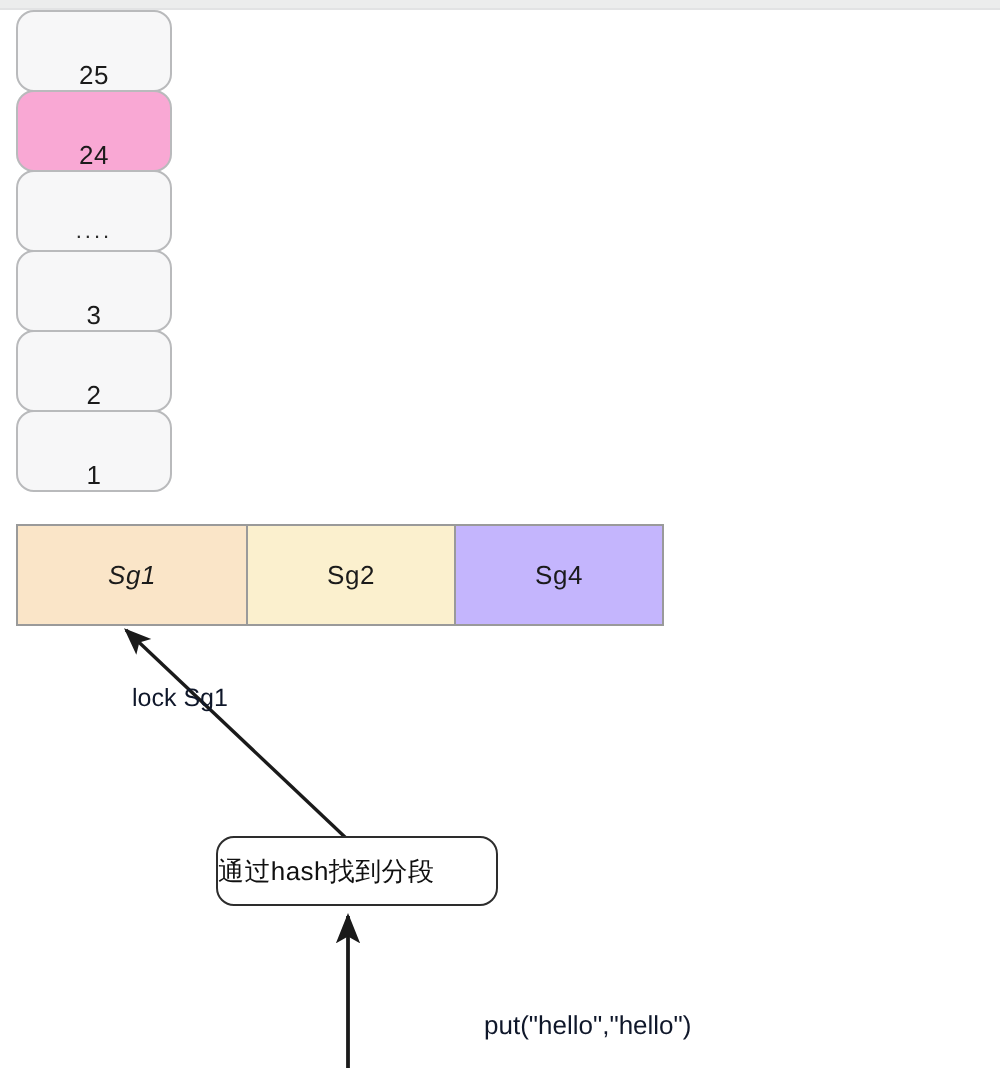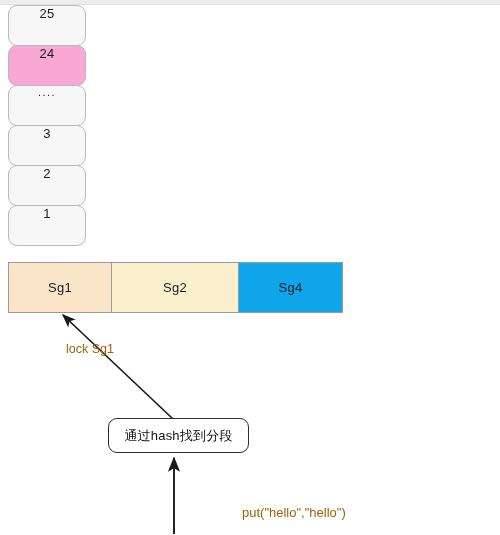--- a/index.html
+++ b/index.html
@@ -41,21 +41,21 @@
   .stack-cell {
     position: relative;
     width: 78px;
     height: 41px;
     margin-bottom: -1px;
     box-sizing: border-box;
     background: #f7f7f8;
     border: 1px solid #b9babc;
     border-radius: 9px;
     display: flex;
-    align-items: flex-start;
+    align-items: flex-end;
     justify-content: center;
     font-size: 13px;
     color: #1b1b1b;
     letter-spacing: 0.3px;
   }
   .stack-cell.dots {
     font-size: 11px;
     letter-spacing: 1.5px;
     color: #2a2a2a;
     padding-bottom: 3px;
@@ -79,40 +79,39 @@
     justify-content: center;
     font-size: 13px;
     color: #1b1b1b;
     letter-spacing: 0.3px;
   }
   .segment:first-child { margin-left: 0; }
   
   .label {
     position: absolute;
     font-size: 12.5px;
-    color: #a16207;
+    color: #0f172a;
     white-space: nowrap;
     padding-left: 46px;
   }
   #lock-label  { left: 20px;  top: 342px; }
   #put-label   { left: 196px; top: 505px; font-size: 13px; }
   
   .callout {
     position: absolute;
     left: 108px;
     top: 418px;
     width: 141px;
     height: 35px;
     box-sizing: border-box;
     background: #ffffff;
     border: 1.6px solid #2d2d2d;
     border-radius: 9px;
     display: flex;
     align-items: center;
-    justify-content: center;
     font-size: 13px;
     color: #111111;
     letter-spacing: 0.2px;
   }
   
   #arrows {
     position: absolute;
     left: 0;
     top: 0;
     width: 500px;
@@ -142,27 +141,27 @@
     </div>
     <div class="stack-cell" style="background: rgb(247, 247, 248); border-color: rgb(185, 186, 188);">
       <span>2</span>
     </div>
     <div class="stack-cell" style="background: rgb(247, 247, 248); border-color: rgb(185, 186, 188);">
       <span>1</span>
     </div>
   </div>
 
   <div class="segments">
-    <div class="segment" style="width:104px;background:#fae5c8;border-color:#9a9a9a;">
+    <div class="segment" style="width:116px;background:#fae5c8;border-color:#9a9a9a;font-style:italic;">
       <span>Sg1</span>
     </div>
-    <div class="segment" style="width:128px;background:#fbf0ce;border-color:#9a9a9a;">
+    <div class="segment" style="width:105px;background:#fbf0ce;border-color:#9a9a9a;">
       <span>Sg2</span>
     </div>
-    <div class="segment" style="width:105px;background:#0ea5e9;border-color:#9a9a9a;">
+    <div class="segment" style="width:105px;background:#c4b5fd;border-color:#9a9a9a;">
       <span>Sg4</span>
     </div>
   </div>
 
   <svg id="arrows" viewBox="0 0 500 535" xmlns="http://www.w3.org/2000/svg">
     <defs>
       <marker id="head" markerWidth="9" markerHeight="9" refX="7.2" refY="3.2" orient="auto" markerUnits="strokeWidth">
         <path d="M0,0 L8,3.2 L0,6.4 L1.8,3.2 z" fill="#1a1a1a"></path>
       </marker>
     </defs>

